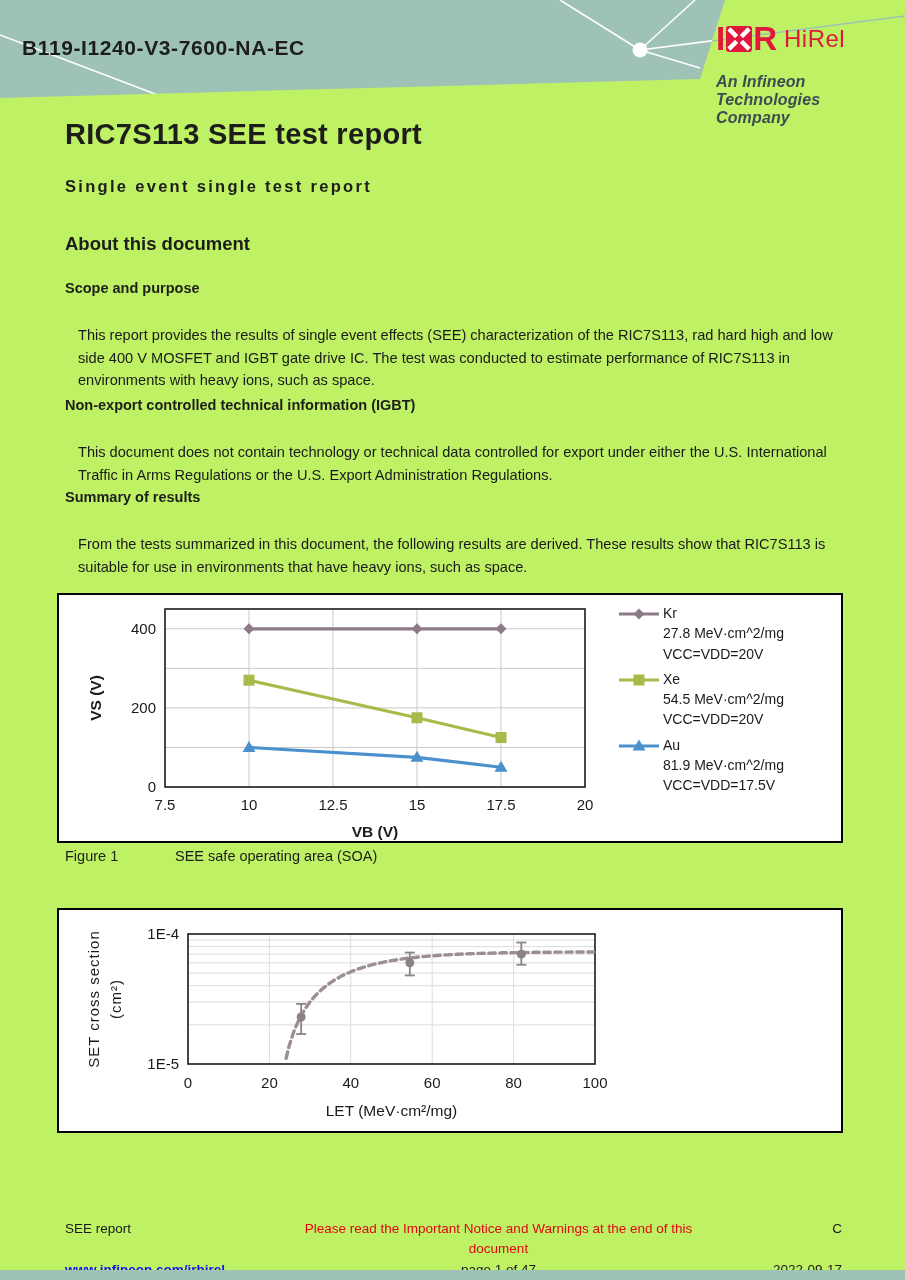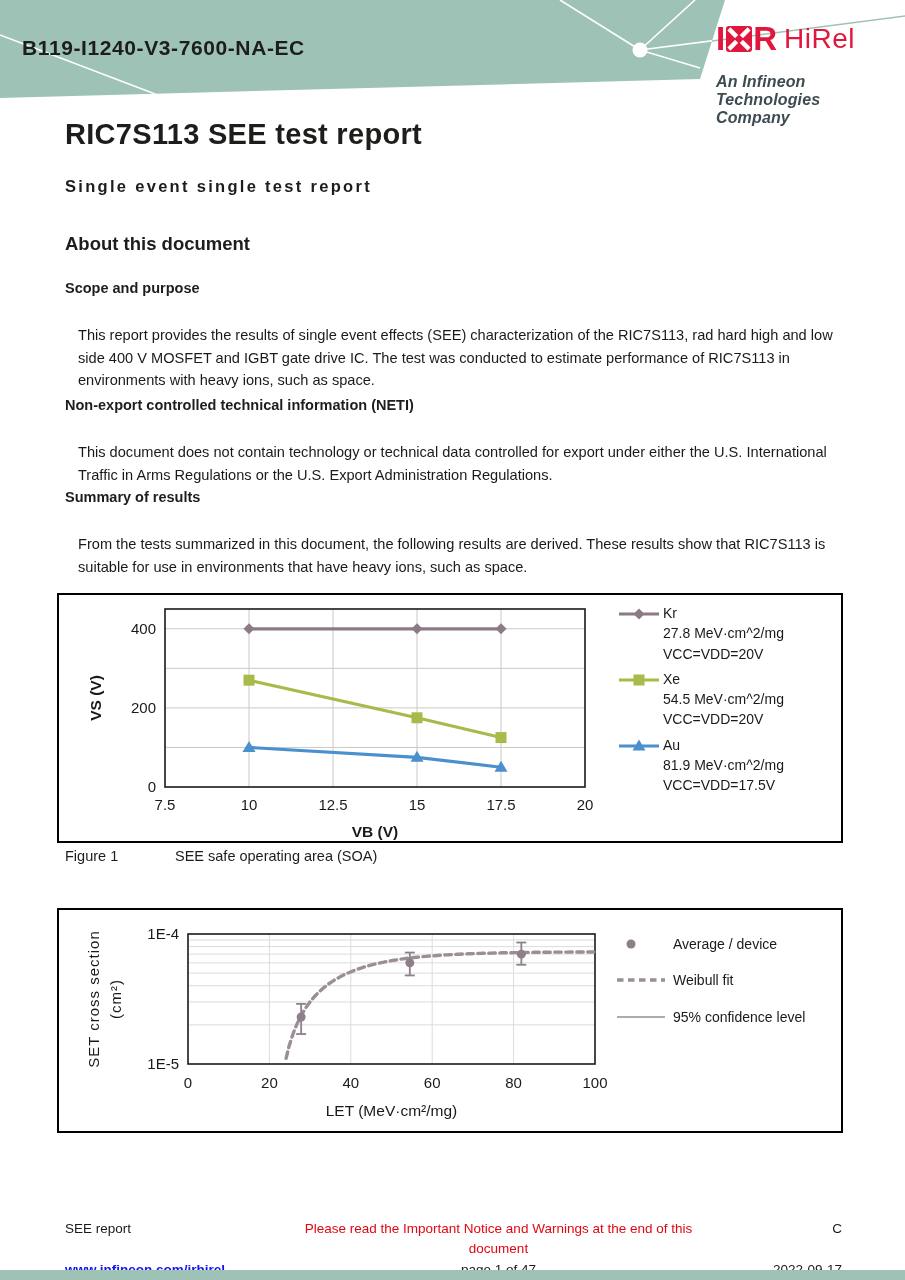--- a/index.html
+++ b/index.html
@@ -6,31 +6,31 @@
     --teal:#9ec3b6;
     --logo-red:#e2173d;
     --tag-color:#3d4b52;
     --notice-red:#e30613;
     --link-blue:#1414f0;
   }
   *{box-sizing:border-box;}
   html,body{margin:0;padding:0;background:#e8e8e8;}
   .page{
     position:relative;width:905px;height:1280px;margin:0 auto;
-    background:#ffffff;overflow:hidden;
+    background:#bef264;overflow:hidden;
     font-family:"Liberation Sans",sans-serif;color:#1a1a1a;
   }
   .band-svg{position:absolute;top:0;left:0;}
   .doc-number{position:absolute;top:36px;left:22px;font-size:21px;font-weight:700;
     letter-spacing:.6px;color:#1d1d1b;}
   .logo{position:absolute;top:20px;left:716px;width:180px;}
   .logo-row{display:flex;align-items:center;color:var(--logo-red);}
   .logo-ir{font-size:33px;font-weight:800;letter-spacing:0;display:flex;align-items:center;}
   .logo-sym{margin:0 1px;display:block;}
-  .logo-hirel{font-size:28px;font-weight:400;margin-left:7px;letter-spacing:.5px;}
+  .logo-hirel{font-size:24px;font-weight:400;margin-left:7px;letter-spacing:.5px;}
   .logo-tag{font-size:16px;font-weight:700;color:var(--tag-color);margin-top:15px;letter-spacing:.14px;font-style:italic;}
   .abs{position:absolute;left:65px;}
   h1.title{top:118px;margin:0;font-size:29px;font-weight:700;color:#1d1d1b;letter-spacing:.3px;}
   .subtitle{top:177px;margin:0;font-size:16.5px;font-weight:700;color:#1d1d1b;letter-spacing:2.3px;}
   .h-about{top:233px;margin:0;font-size:18.5px;font-weight:700;color:#1d1d1b;}
   .h3{margin:0;font-size:14.5px;font-weight:700;color:#1d1d1b;}
   .h-scope{top:280px;} .h-neti{top:397px;} .h-summary{top:489px;}
   .para{margin:13px;font-size:14.6px;line-height:1.55;width:780px;}
   .p-scope{top:311px;} .p-neti{top:428px;} .p-summary{top:520px;}
   .figure-box{position:absolute;left:57px;width:786px;border:2px solid #000;background:#fff;}
@@ -98,21 +98,21 @@
     <div class="logo-tag">An Infineon Technologies Company</div>
   </div>
 
   <h1 class="abs title">RIC7S113 SEE test report</h1>
   <div class="abs subtitle">Single event single test report</div>
   <h2 class="abs h-about">About this document</h2>
 
   <h3 class="abs h3 h-scope">Scope and purpose</h3>
   <p class="abs para p-scope">This report provides the results of single event effects (SEE) characterization of the RIC7S113, rad hard high and low side 400 V MOSFET and IGBT gate drive IC.  The test was conducted to estimate performance of RIC7S113 in environments with heavy ions, such as space.</p>
 
-  <h3 class="abs h3 h-neti">Non-export controlled technical information (NETI)</h3>
+  <h3 class="abs h3 h-neti">Non-export controlled technical information (IGBT)</h3>
   <p class="abs para p-neti">This document does not contain technology or technical data controlled for export under either the U.S. International Traffic in Arms Regulations or the U.S. Export Administration Regulations.</p>
 
   <h3 class="abs h3 h-summary">Summary of results</h3>
   <p class="abs para p-summary">From the tests summarized in this document, the following results are derived.  These results show that RIC7S113 is suitable for use in environments that have heavy ions, such as space.</p>
 
   <div class="figure-box fig1">
     <svg id="soa-chart" class="chart-svg" width="545" height="240">
         <line x1="174" y1="8" x2="174" y2="186" stroke="#c9c9c9" stroke-width="1"></line>
         <line x1="258" y1="8" x2="258" y2="186" stroke="#c9c9c9" stroke-width="1"></line>
         <line x1="342" y1="8" x2="342" y2="186" stroke="#c9c9c9" stroke-width="1"></line>
@@ -214,40 +214,20 @@
         <text x="113" y="172" font-size="15" text-anchor="middle" font-weight="400">0</text>
         <text x="194.4" y="172" font-size="15" text-anchor="middle" font-weight="400">20</text>
         <text x="275.8" y="172" font-size="15" text-anchor="middle" font-weight="400">40</text>
         <text x="357.2" y="172" font-size="15" text-anchor="middle" font-weight="400">60</text>
         <text x="438.6" y="172" font-size="15" text-anchor="middle" font-weight="400">80</text>
         <text x="520" y="172" font-size="15" text-anchor="middle" font-weight="400">100</text>
         <text x="316.5" y="200" font-size="15.5" text-anchor="middle" font-weight="400">LET (MeV·cm²/mg)</text>
         <text x="24" y="83" font-size="15" text-anchor="middle" font-weight="400" transform="rotate(-90 24 83)" letter-spacing="1">SET cross section</text>
         <text x="46" y="83" font-size="15" text-anchor="middle" font-weight="400" transform="rotate(-90 46 83)" letter-spacing="1">(cm²)</text>
       </svg>
-    <div id="set-legend" class="legend legend2">
-        <div class="leg-entry">
-          <svg width="52" height="14">
-            <circle cx="14" cy="7" r="4.5" fill="#8d8089"></circle>
-          </svg>
-          <div>Average / device</div>
-        </div>
-        <div class="leg-entry">
-          <svg width="52" height="14">
-            <line x1="0" y1="7" x2="48" y2="7" stroke="#9b8e97" stroke-width="3.4" stroke-dasharray="6.5 4.5"></line>
-          </svg>
-          <div>Weibull fit</div>
-        </div>
-        <div class="leg-entry">
-          <svg width="52" height="14">
-            <line x1="0" y1="7" x2="48" y2="7" stroke="#8f8f8f" stroke-width="1.3"></line>
-          </svg>
-          <div>95% confidence level</div>
-        </div>
-      </div>
   </div>
 
   <div class="footer">
     <span>SEE report</span>
     <span class="f-center f-notice">Please read the Important Notice and Warnings at the end of this document</span>
     <span class="f-right">C</span>
     <a href="#" class="f-link">www.infineon.com/irhirel</a>
     <span class="f-center">page 1 of 47</span>
     <span class="f-right">2022-09-17</span>
   </div>

